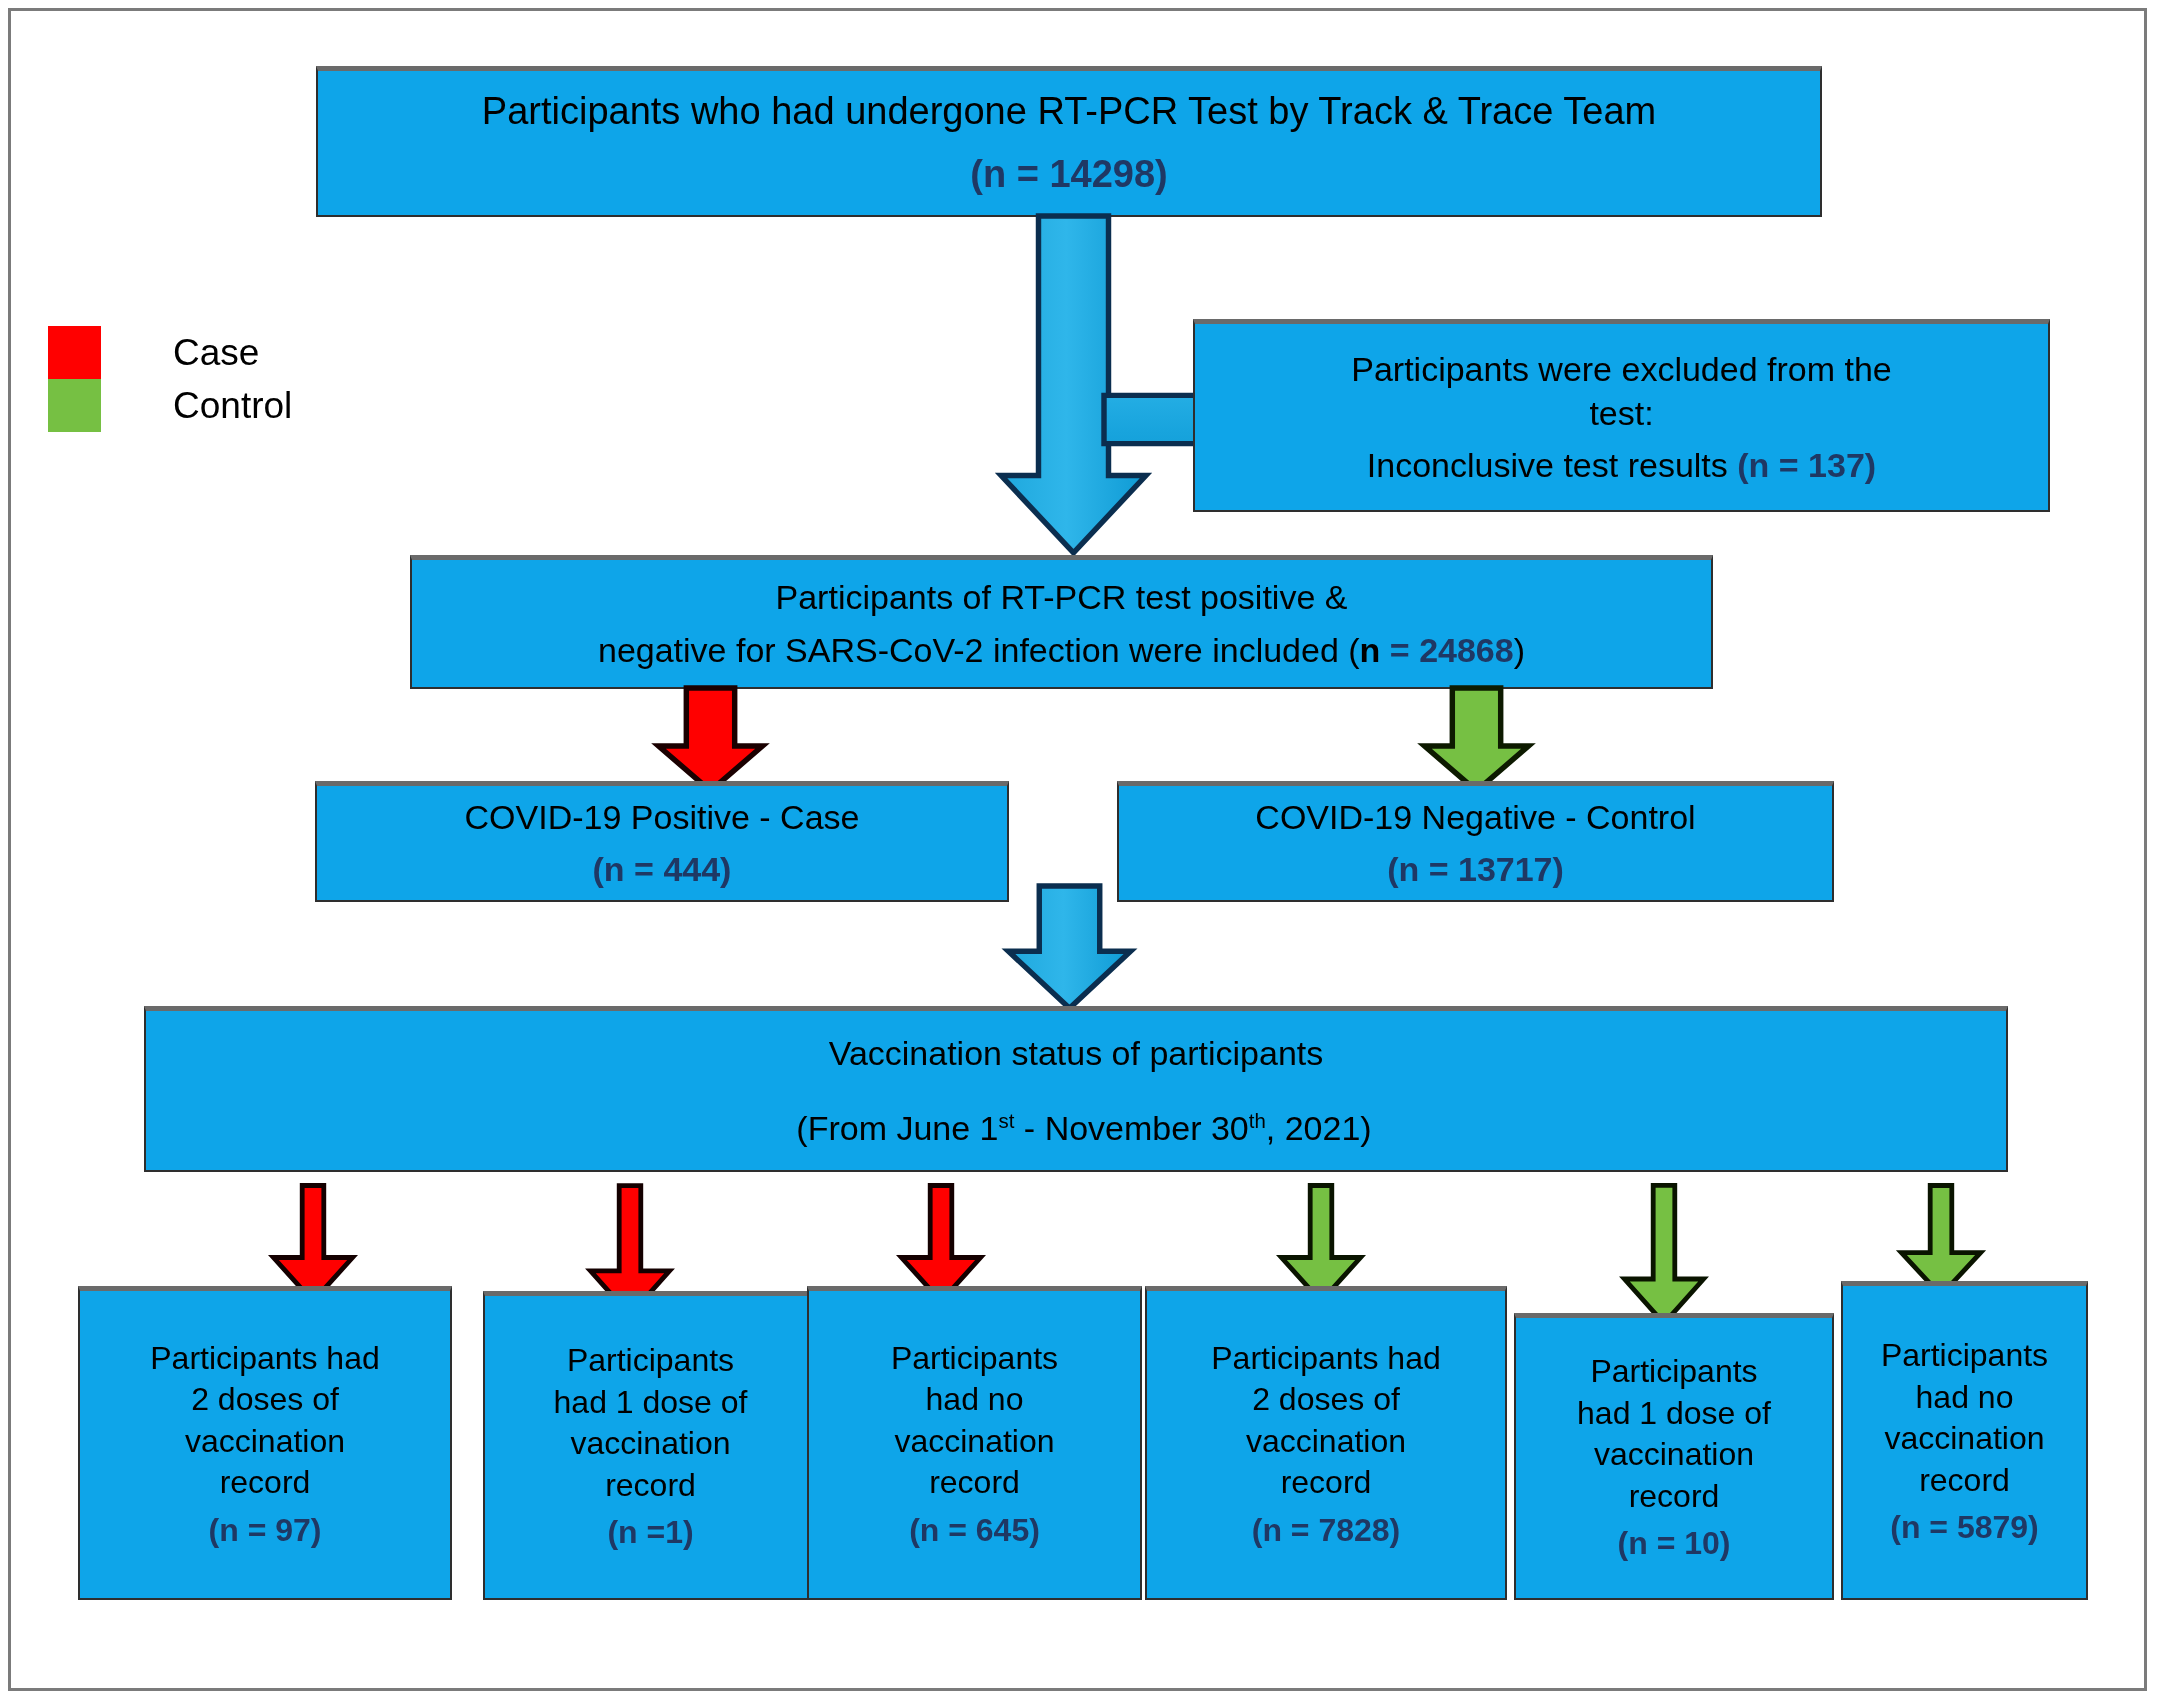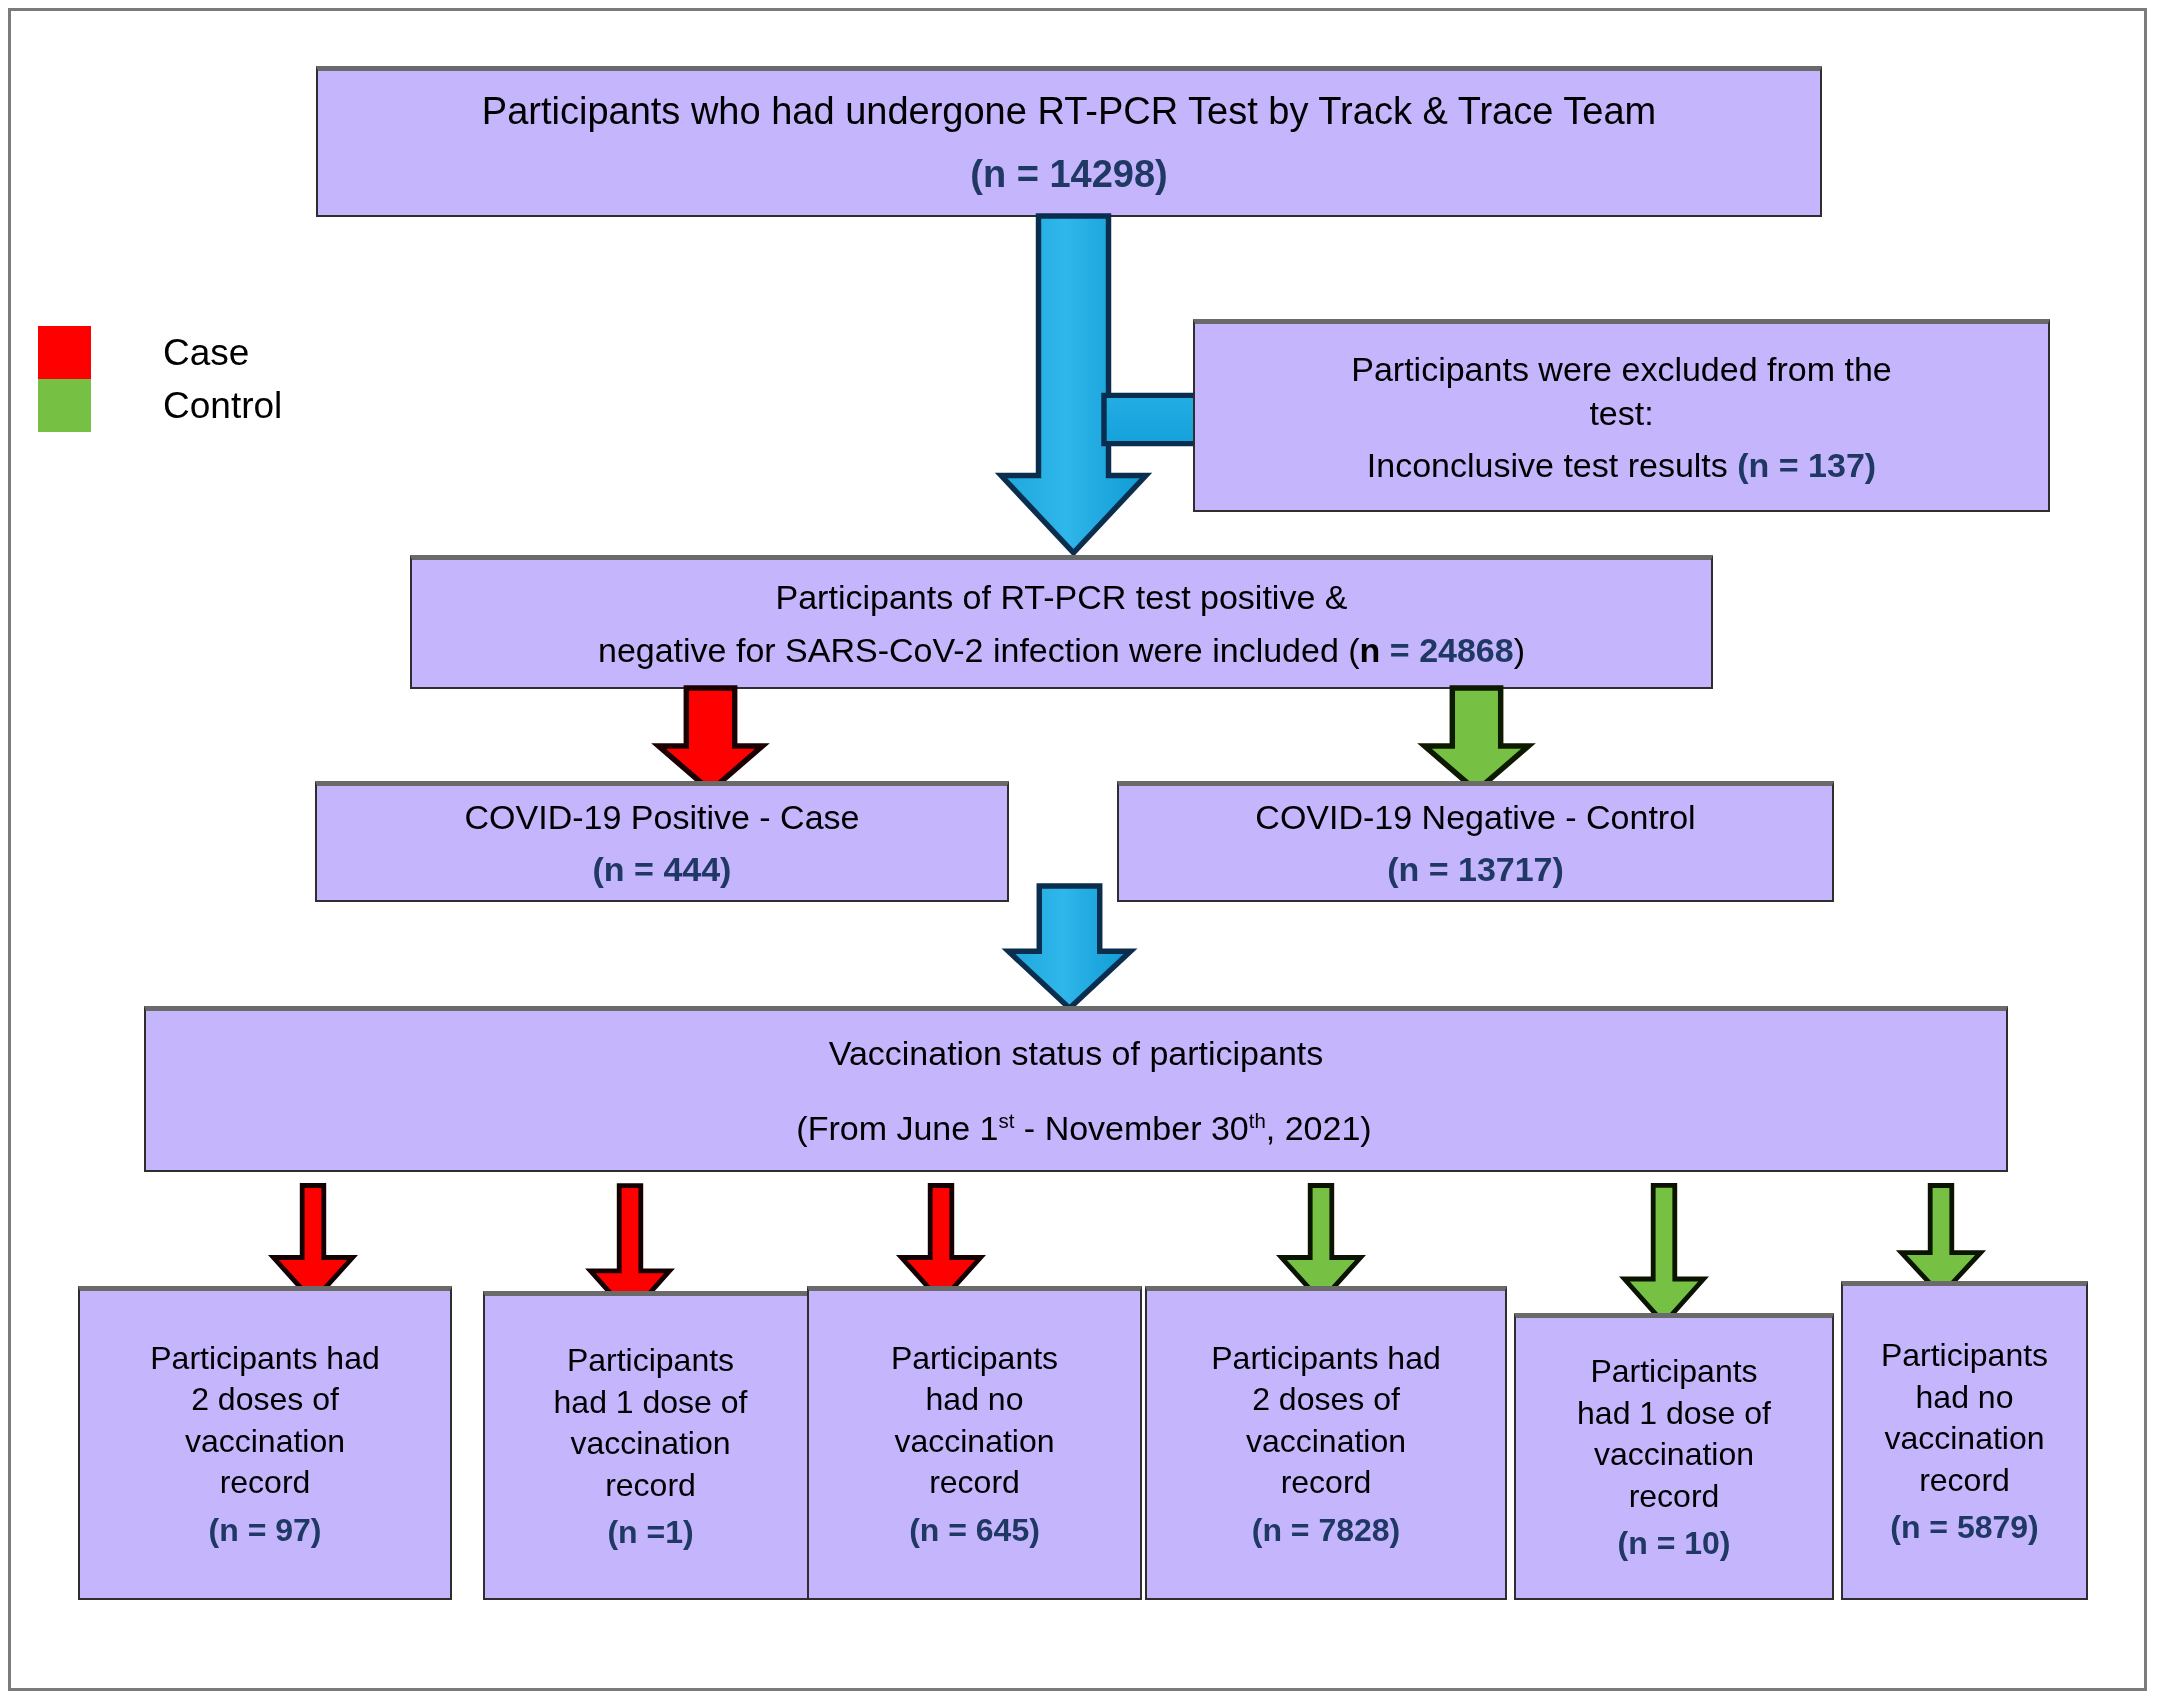--- a/index.html
+++ b/index.html
@@ -18,37 +18,37 @@
     left:8.4px;top:8.4px;
     width:2139px;height:1683px;
     border:3px solid #7b7b7b;
     box-sizing:border-box;
   }
 
   
   .box{
     position:absolute;
     box-sizing:border-box;
-    background:#c4b5fd;
+    background:#0ea5e9;
     border:2.4px solid #2e2e2e;
     border-top:5.4px solid #6a6a6a;
     display:flex;
     flex-direction:column;
     align-items:center;
     justify-content:center;
     text-align:center;
     color:#000000;
     line-height:1.30;
   }
   .box .ln{display:block;width:100%;}
   .nv{color:#1f3864;font-weight:bold;}
   .bk{color:#000000;font-weight:bold;}
 
   
-  .legend{position:absolute;left:38px;top:326px;width:314px;}
+  .legend{position:absolute;left:48px;top:326px;width:314px;}
   .legrow{display:flex;align-items:center;height:53px;}
   .swatch{width:53px;height:53px;display:block;}
   .sw-case{background:#FF0000;}
   .sw-ctrl{background:#76C043;}
   .leglab{font-size:37px;color:#000;margin-left:36px;white-space:nowrap;}
   .legstack{position:absolute;left:0;top:0;width:53px;}
 
   
   .arrow{position:absolute;}
   .arrow svg{display:block;overflow:visible;}

